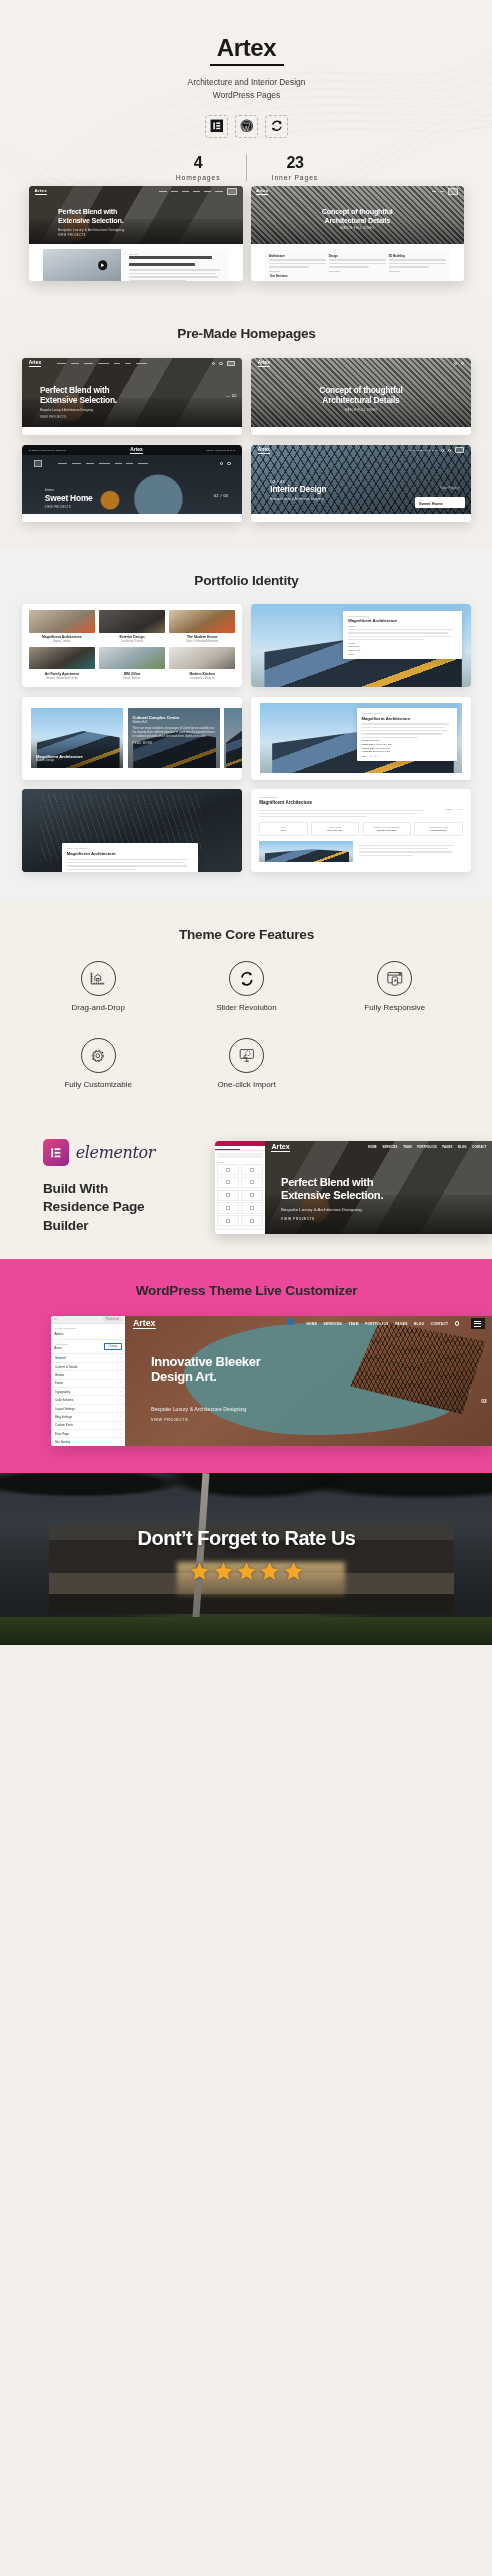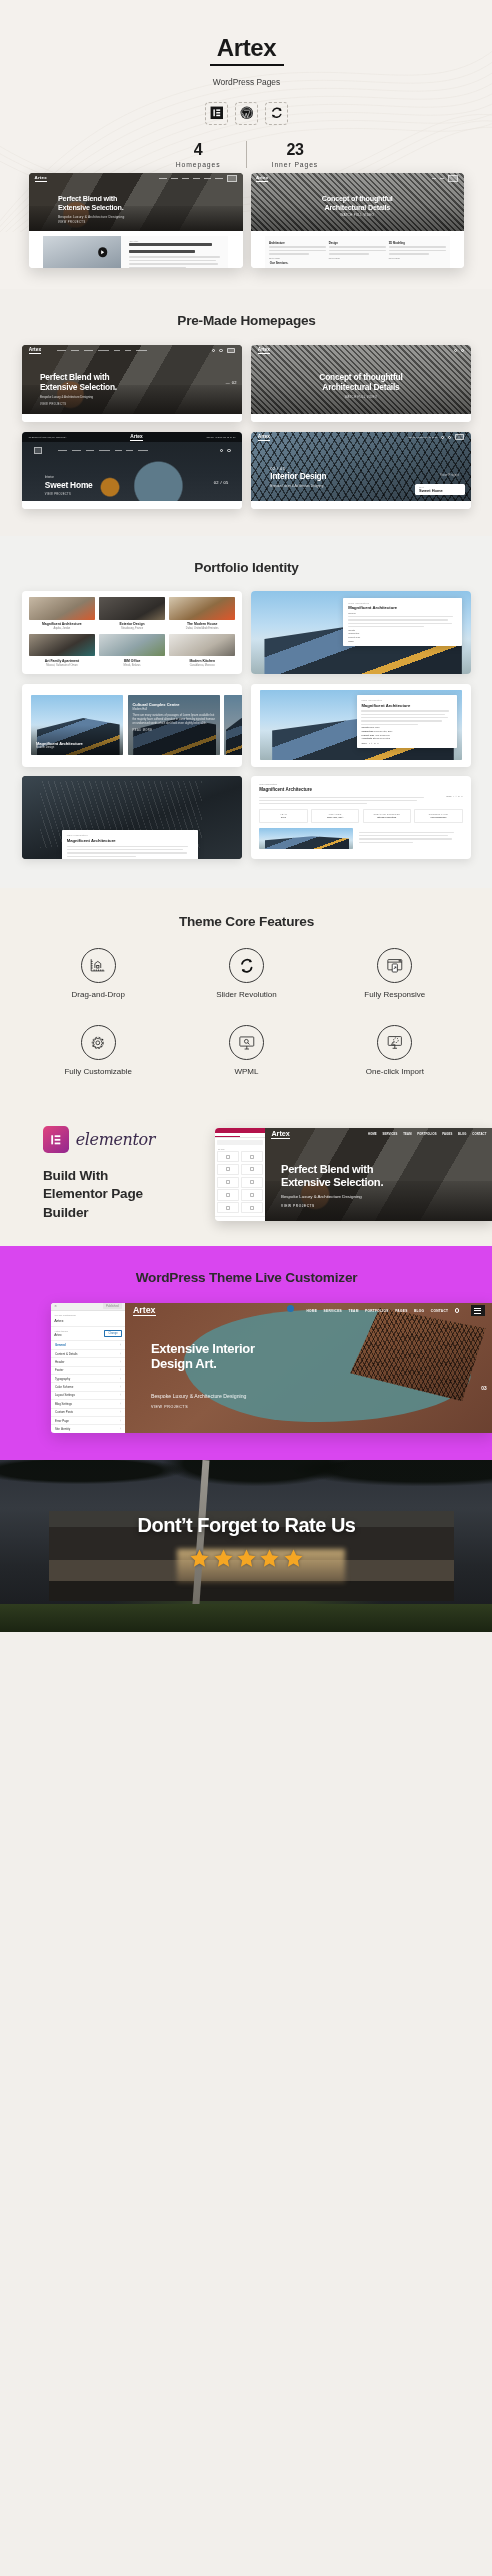--- a/index.html
+++ b/index.html
@@ -277,21 +277,21 @@
   .el-canvas .img-interior { }
   .el-topnav { position:absolute; top:0; left:0; right:0; height:13px; z-index:4; display:flex; align-items:center; padding:0 6.4px; }
   .el-logo2 { color:#fff; font-size:7.2px; font-weight:700; border-bottom:1.1px solid #fff; }
   .el-nav { margin-left:auto; display:flex; gap:5.6px; }
   .el-nav b { font-size:2.7px; color:#fff; font-weight:600; letter-spacing:0.2px; }
   .el-hero-h { position:absolute; left:16px; top:35px; z-index:4; color:#fff; font-weight:800; font-size:11.2px; line-height:1.18; letter-spacing:-0.3px; }
   .el-hero-s { position:absolute; left:16px; top:66px; z-index:4; color:rgba(255,255,255,.88); font-size:4.4px; }
   .el-hero-c { position:absolute; left:16px; top:76px; z-index:4; color:#fff; font-size:3.2px; letter-spacing:0.6px; }
 
   
-  .customizer { background:#d946ef; padding: 24px 0 27px; }
+  .customizer { background:#ec4899; padding: 24px 0 27px; }
   .cz-shot {
     margin: 17.6px 0 0 51px; height: 130px; display:flex;
     box-shadow: 0 4.8px 16px rgba(0,0,0,.16); border-radius:3.2px 0 0 3.2px; overflow:hidden;
   }
   .cz-side { width: 74px; background:#fff; }
   .cz-hd { height:8px; background:#f0f0f0; display:flex; align-items:center; justify-content:space-between; padding:0 3.2px; border-bottom:0.8px solid #e2e2e2;}
   .cz-hd .x { font-size:3.2px; color:#777; }
   .cz-hd .pub { font-size:2.9px; background:#e4e4e4; color:#8a8a8a; padding:0.8px 3.2px; border-radius:0.8px; }
   .cz-ttl { padding:3.2px; border-bottom:0.8px solid #eee; }
   .cz-ttl .k { font-size:2.4px; color:#9a9a9a; }
@@ -389,20 +389,21 @@
       <path d="M-20,335 C95,256 210,190 355,165 C526,145 595,200 675,110"></path>
       <path d="M-20,170 C100,250 260,270 380,230 C500,190 560,120 640,150"></path>
       <path d="M-20,180 C105,258 265,278 385,238 C505,198 565,128 645,158"></path>
       <path d="M-20,190 C110,266 270,286 390,246 C510,206 570,136 650,166"></path>
     </g>
   </svg>
 
   <h1 class="brand">Artex</h1>
   <div class="brand-underline"></div>
   <div class="tagline">
+    <div>Architecture and Interior Design</div>
     <div>WordPress Pages</div>
   </div>
 
   <div class="badges">
     <div class="badge">
       <svg class="badge-inner" viewBox="0 0 24 24">
         <rect x="1" y="1" width="22" height="22" fill="#151515"></rect>
         <rect x="6" y="6" width="2.6" height="12" fill="#fff"></rect>
         <rect x="11" y="6" width="7" height="2.6" fill="#fff"></rect>
         <rect x="11" y="10.7" width="7" height="2.6" fill="#fff"></rect>
@@ -873,31 +874,20 @@
           <circle cx="12" cy="12" r="2.6"></circle>
           <path d="M12 6.2l1.2.2.7-1 1.4.8-.3 1.2 1 .8 1.2-.4.8 1.4-1 .8.2 1.2 1.2.4v1.6l-1.2.4-.2 1.2 1 .8-.8 1.4-1.2-.4-1 .8.3 1.2-1.4.8-.7-1-1.2.2-1.2-.2-.7 1-1.4-.8.3-1.2-1-.8-1.2.4-.8-1.4 1-.8-.2-1.2-1.2-.4v-1.6l1.2-.4.2-1.2-1-.8.8-1.4 1.2.4 1-.8-.3-1.2 1.4-.8.7 1z"></path>
           <circle cx="12" cy="12" r="7.6" stroke-dasharray="2.5 2"></circle>
           <circle cx="18.6" cy="7.4" r=".9" fill="#222" stroke="none"></circle>
           <circle cx="5.6" cy="16.8" r=".9" fill="#222" stroke="none"></circle>
         </svg>
       </div>
       <div class="feat-label">Fully Customizable</div>
     </div>
 
-    <div class="feat feat-row2">
-      <div class="feat-circle">
-        <svg viewBox="0 0 24 24" fill="none" stroke="#222" stroke-width="1.1">
-          <rect x="2.5" y="4" width="19" height="12.5" rx="1"></rect>
-          <path d="M9 20.5h6M12 16.5v4"></path>
-          <circle cx="11.4" cy="10" r="2.6"></circle>
-          <path d="M13.4 12l2.2 2.2"></path>
-        </svg>
-      </div>
-      <div class="feat-label">WPML</div>
-    </div>
 
     <div class="feat feat-row2">
       <div class="feat-circle">
         <svg viewBox="0 0 24 24" fill="none" stroke="#222" stroke-width="1.1">
           <rect x="3" y="3.5" width="18" height="12" rx="1"></rect>
           <path d="M9 19.5h6M12 15.5v4"></path>
           <circle cx="13.5" cy="8.5" r="3.2" stroke-dasharray="1.6 1.4"></circle>
           <path d="M11.2 10.2l-3.4 3.1c-.6.5-.2 1.4.6 1.4h4.3"></path>
           <path d="M10.2 12.4l-1.4-.3"></path>
         </svg>
@@ -916,21 +906,21 @@
             <rect x="4" y="4" width="3.2" height="16" fill="#fff"></rect>
             <rect x="10" y="4" width="10" height="3.2" fill="#fff"></rect>
             <rect x="10" y="10.4" width="10" height="3.2" fill="#fff"></rect>
             <rect x="10" y="16.8" width="10" height="3.2" fill="#fff"></rect>
           </svg>
         </div>
         <div class="el-wordmark">elementor</div>
       </div>
       <div class="el-head">
         <div>Build With</div>
-        <div>Elementor Page</div>
+        <div>Residence Page</div>
         <div>Builder</div>
       </div>
     </div>
 
     <div class="el-shot">
       <div class="el-panel">
         <div class="el-panel-hd"></div>
         <div class="el-tabs">
             <i></i>
             <i></i>
@@ -1081,21 +1071,21 @@
           <b>CONTACT</b>
           <span style="width:4.8px;height:4.8px;border:0.8px solid #fff;border-radius:50%"></span>
           <span class="cz-burger">
               <i></i>
               <i></i>
               <i></i>
             </span>
         </span>
       </div>
       <div class="cz-h">
-        <div>Extensive Interior</div>
+        <div>Innovative Bleeker</div>
         <div>Design Art.</div>
       </div>
       <div class="cz-s">Bespoke Luxury &amp; Architecture Designing</div>
       <div class="cz-c">VIEW PROJECTS</div>
       <div class="cz-num">03</div>
     </div>
   </div>
 </section>
 
 <section class="rate">

